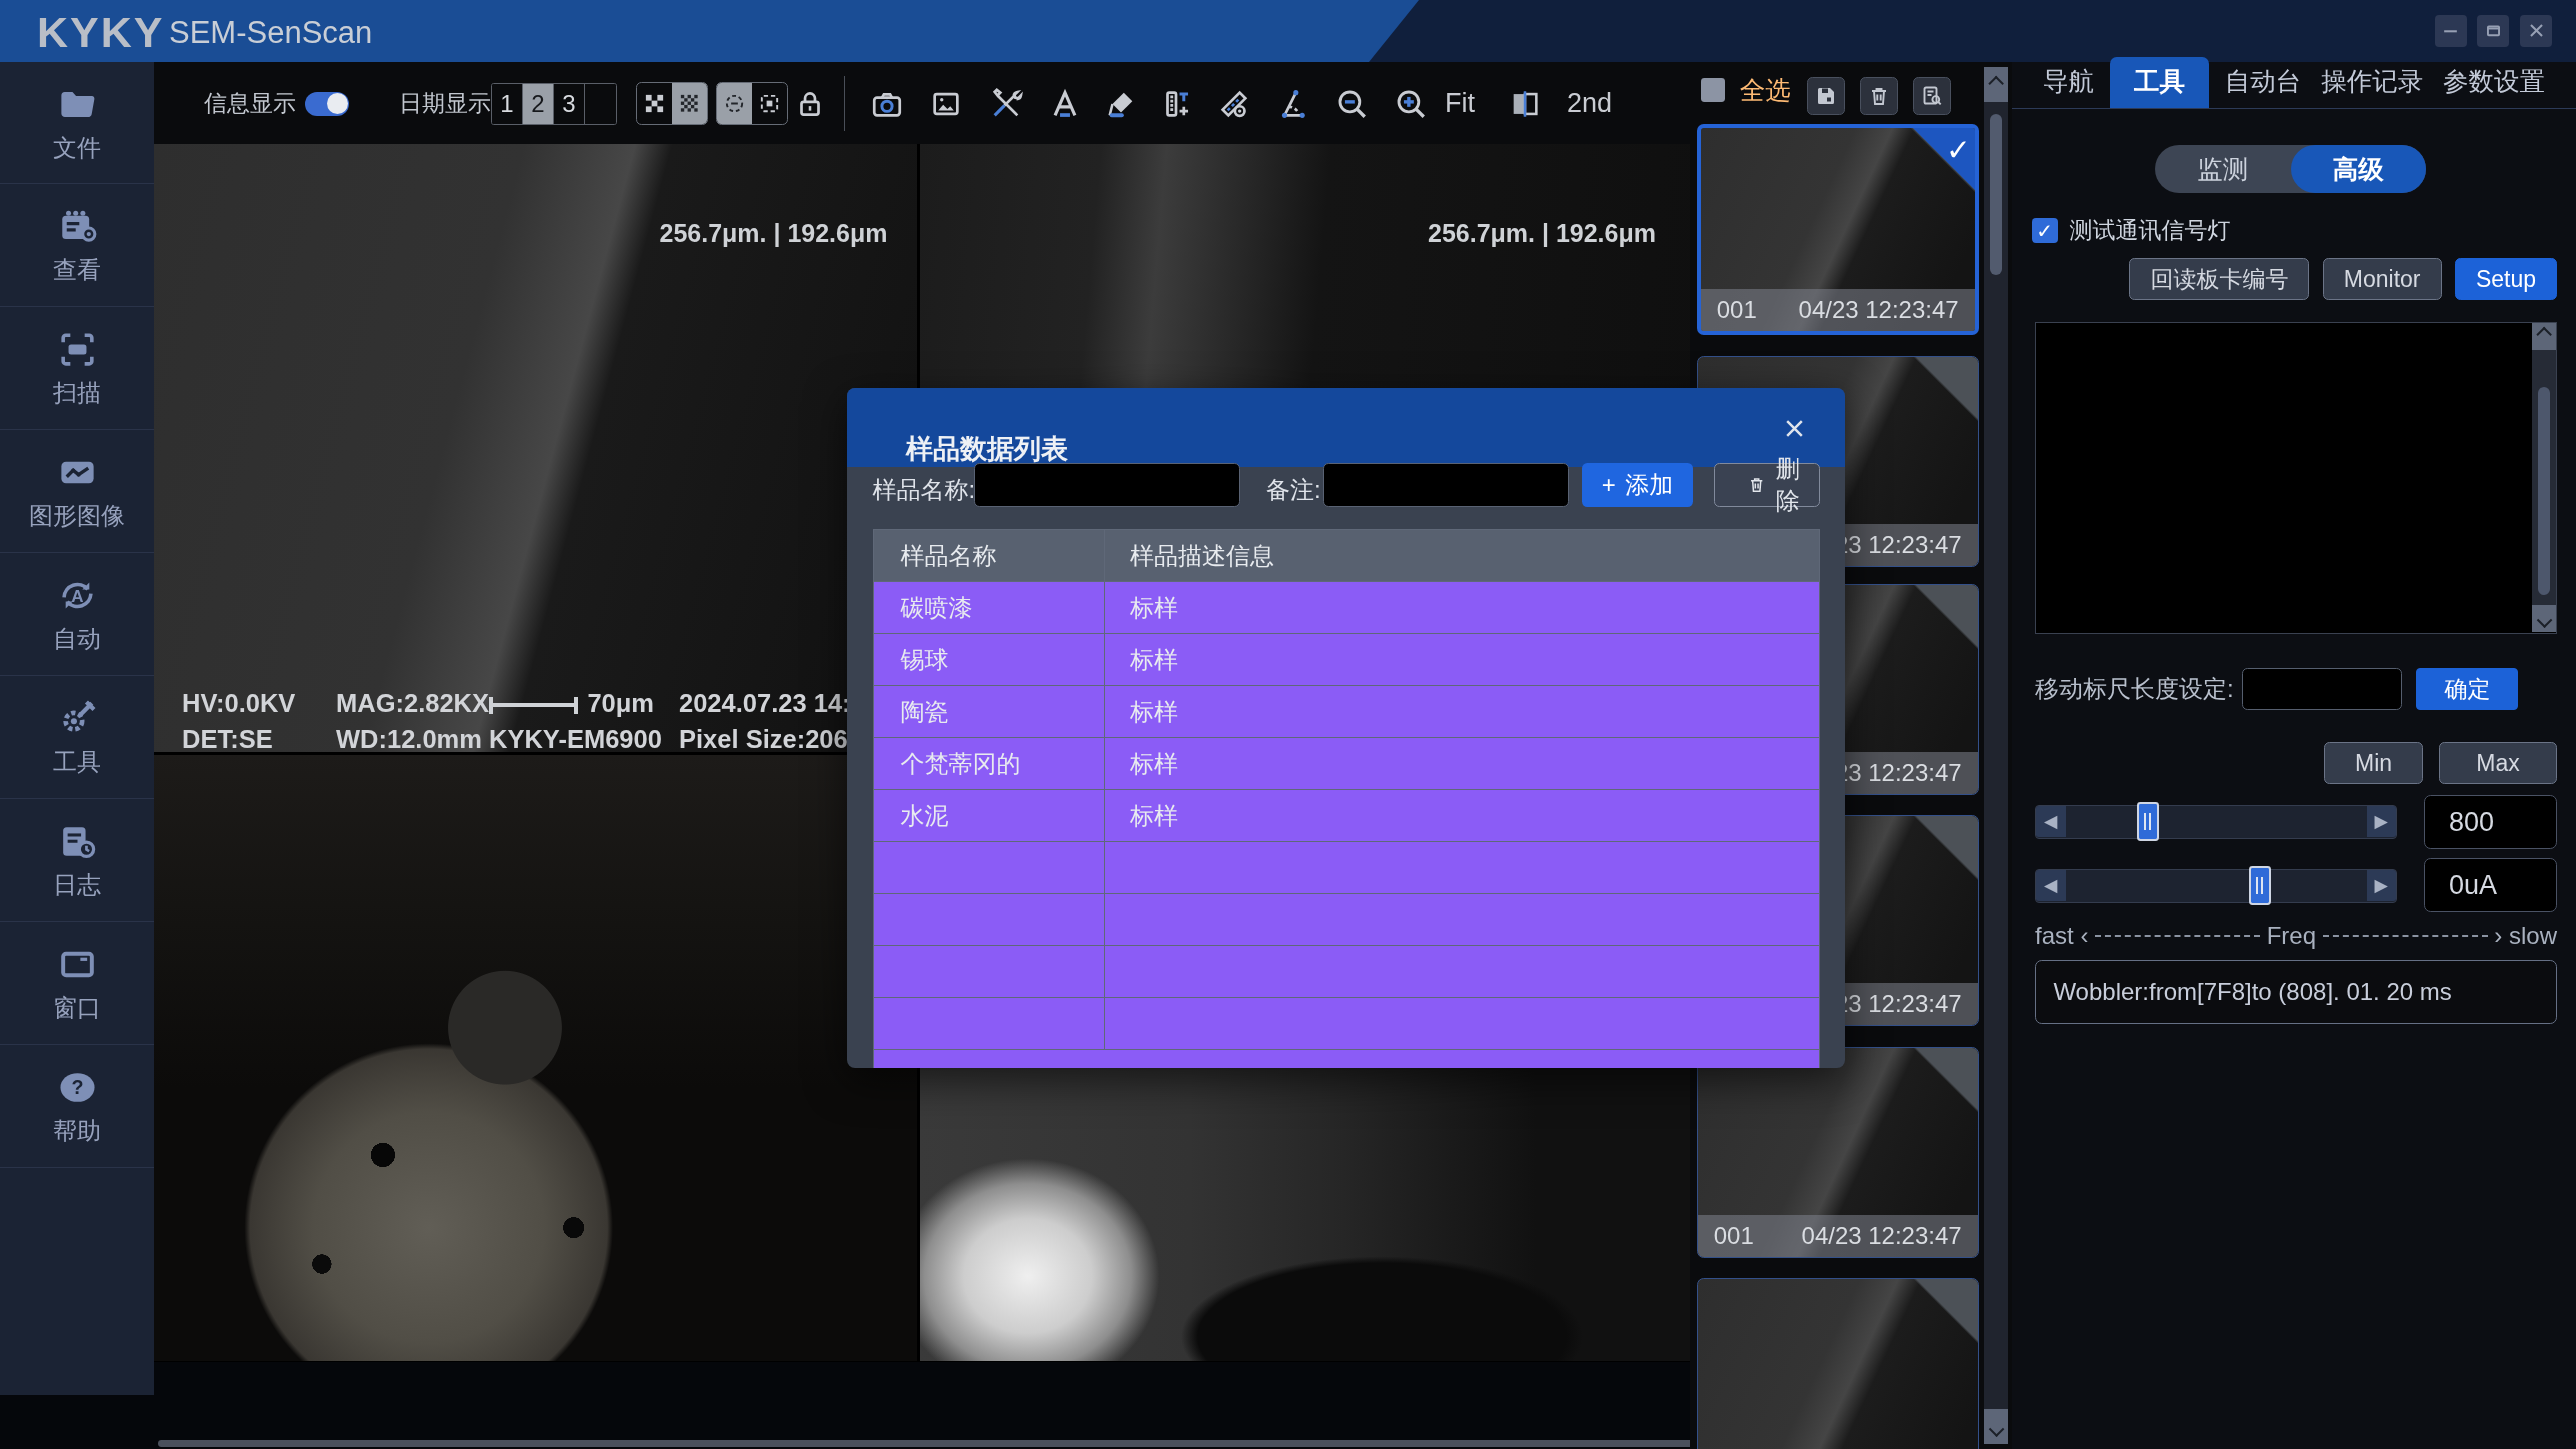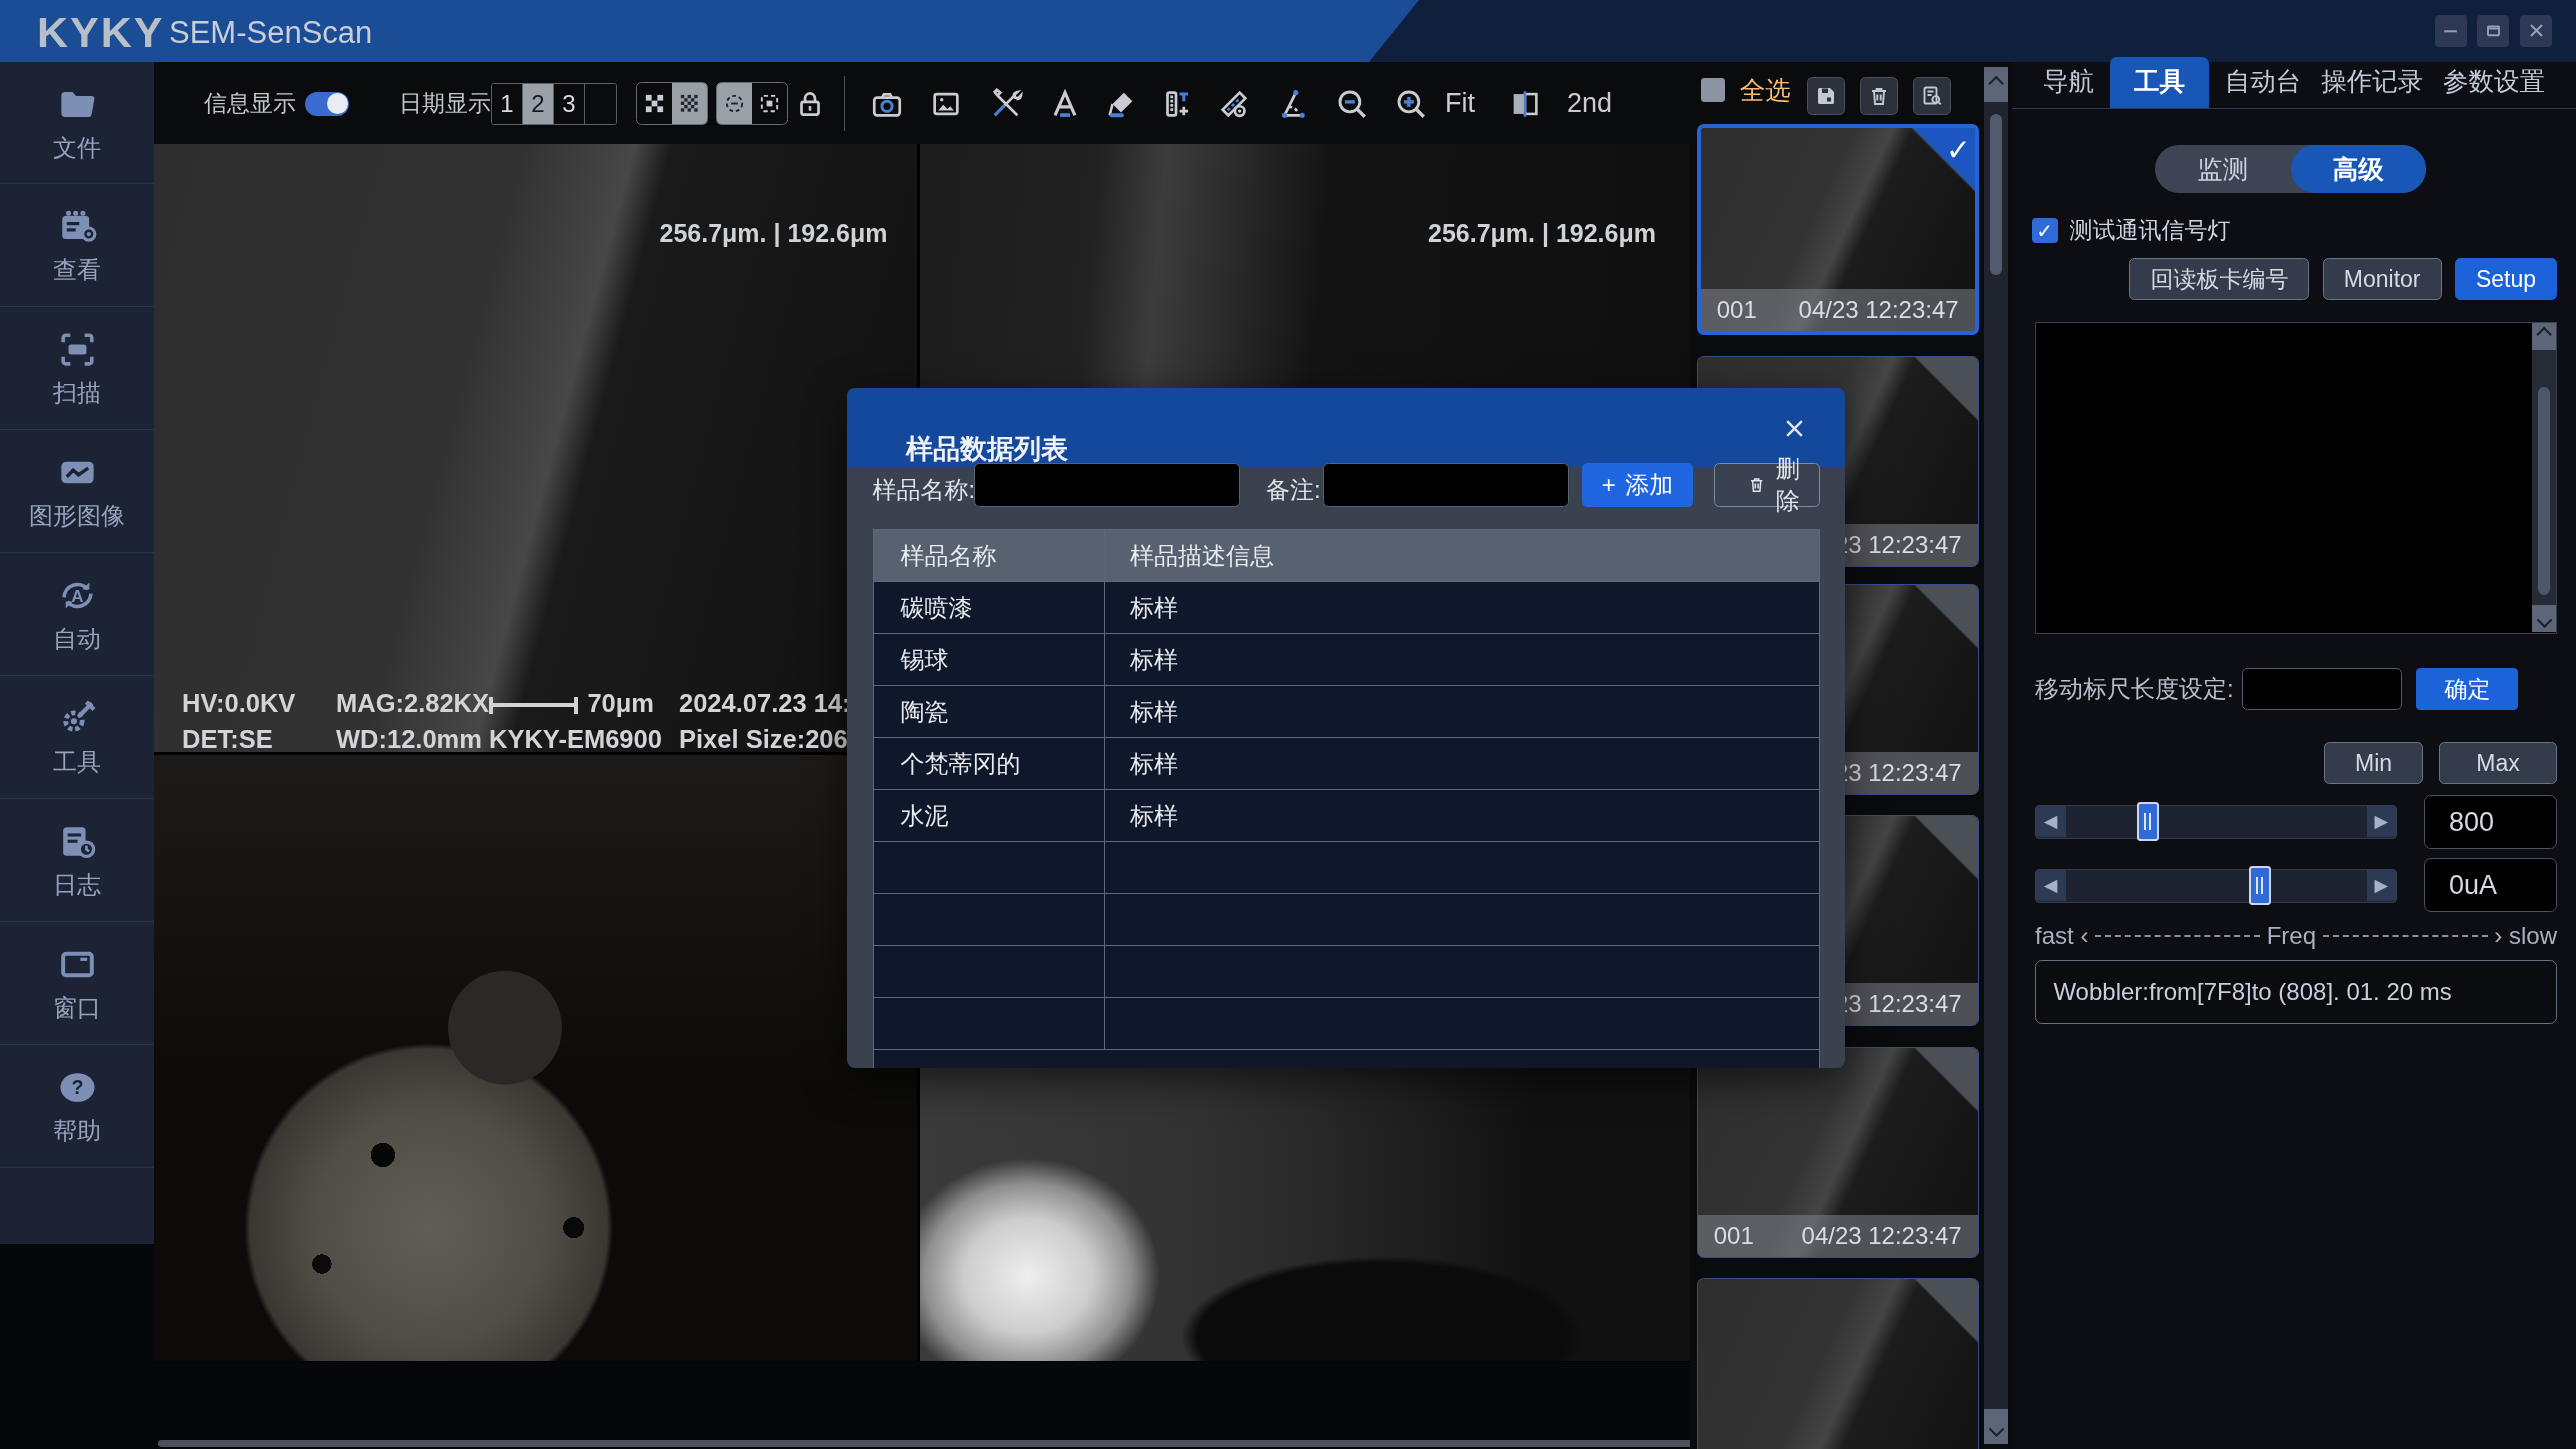--- a/index.html
+++ b/index.html
@@ -12,21 +12,21 @@
   .titlebar .blue-wedge { position:absolute; inset:0; background:#1a4d95;
     clip-path:polygon(0 0,1419px 0,1369px 100%,0 100%); }
   .logo { position:absolute; left:37px; top:8px; font-size:43px; font-weight:bold;
     letter-spacing:2px; color:#b9bec7; z-index:2; }
   .app-title { position:absolute; left:169px; top:14.8px; font-size:31px; color:#c9ced6; z-index:2; }
   .winbtns { position:absolute; right:24px; top:14.8px; display:flex; gap:10.7px; z-index:2; }
   .winbtn { width:32px; height:32px; border-radius:4px; background:#2c3854; display:flex;
     align-items:center; justify-content:center; color:#97a0b4; }
 
   
-  .sidebar { position:absolute; left:0; top:62px; width:154px; height:1182px; background:#1b2334; }
+  .sidebar { position:absolute; left:0; top:62px; width:154px; height:1333px; background:#1b2334; }
   .side-item { width:154px; display:flex; flex-direction:column; align-items:center;
     justify-content:center; border-bottom:1.3px solid #2a3349; color:#7e8fb6; }
   .side-item .lbl { margin-top:8px; font-size:24px; color:#97a2bd; text-align:center;
     width:107px; line-height:1.2; }
   .side-icon svg { width:43px; height:43px; }
 
   
   .toolbar { position:absolute; left:154px; top:62px; width:1536px; height:83px; background:#0a0b0d;
     display:flex; align-items:center; color:#c9ccd2; }
   .tb-abs { position:absolute; top:0; height:83px; display:flex; align-items:center; }
@@ -163,21 +163,21 @@
   .m-close { position:absolute; right:34px; top:23px; width:34px; height:34px; color:#dfe4ec;
     display:flex; align-items:center; justify-content:center; }
   .m-form { position:absolute; left:0; top:75px; width:100%; height:48px; }
   .m-lbl { position:absolute; font-size:24px; color:#dfe3ea; top:10.7px; }
   .m-input { position:absolute; top:0; height:44px; background:#000; border:1.3px solid #596273; border-radius:5.4px; }
   .m-btn { position:absolute; top:0; height:44px; border-radius:5.4px; font-size:24px; display:flex;
     align-items:center; justify-content:center; gap:9.4px; }
   .m-add { left:735px; width:111px; background:#1f66e0; color:#fff; }
   .m-del { left:867px; width:106px; background:#3a4252; border:1.3px solid #818a9c; color:#e2e6ec;padding-left:32px; }
   .m-table { position:absolute; left:25.5px; top:141px; width:947px; height:618px;
-    border:1.3px solid #5f6878; background:#0f172a; overflow:hidden; }
+    border:1.3px solid #5f6878; background:#8b5cf6; overflow:hidden; }
   .trow { display:flex; height:52px; border-bottom:1.3px solid #5f6878; }
   .trow .c1 { width:231px; border-right:1.3px solid #5f6878; display:flex; align-items:center;
     padding-left:27px; font-size:24px; color:#e8ebef; }
   .trow .c2 { flex:1; display:flex; align-items:center; padding-left:25.5px; font-size:24px; color:#e8ebef; }
   .trow.head { background:#586170; }
   svg { display:block; }
 </style>
 </head>
 <body>
 

